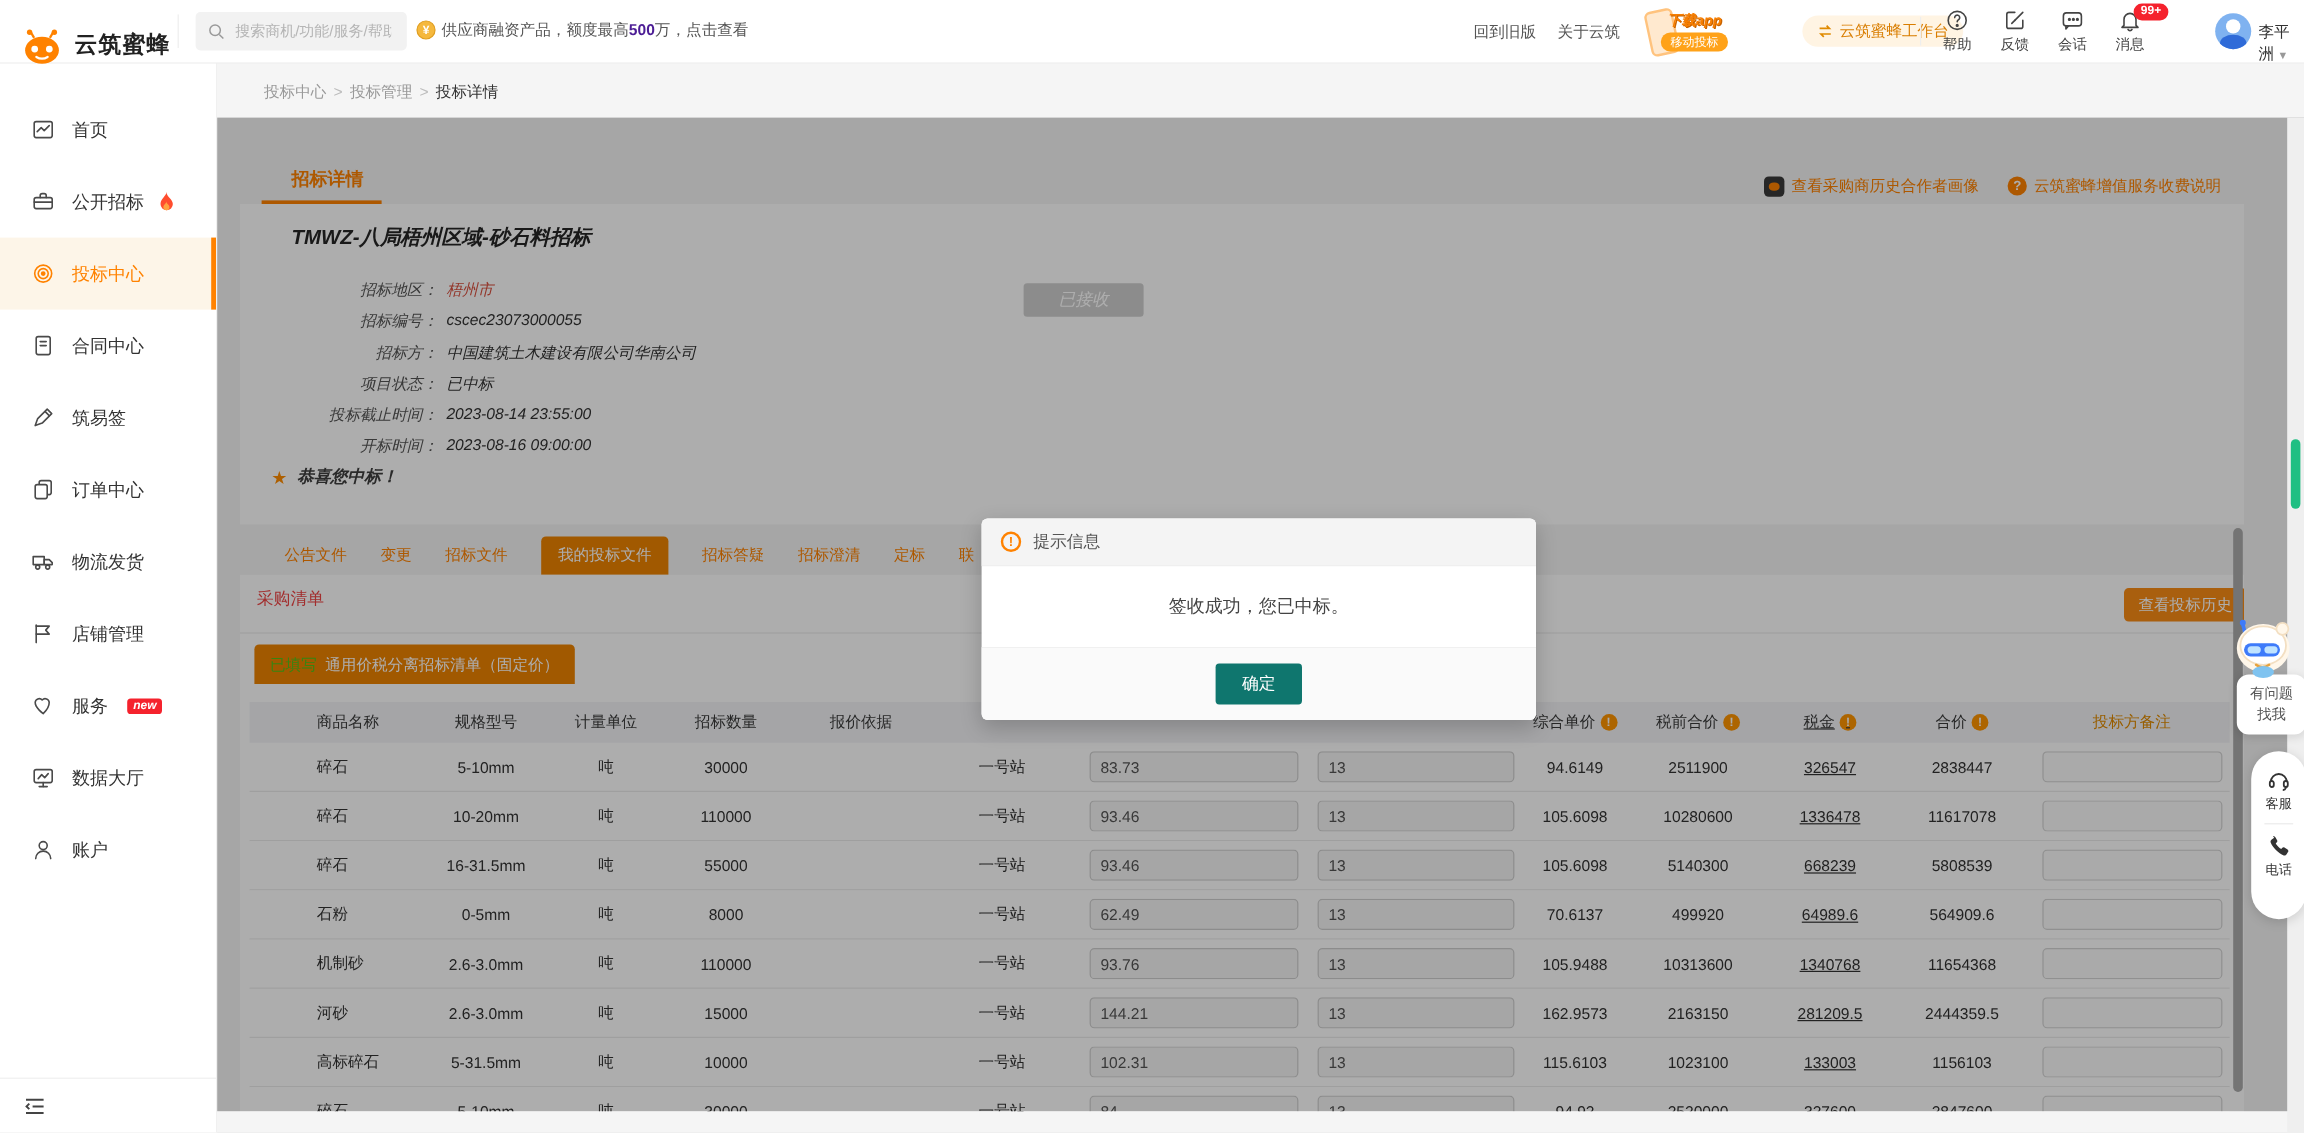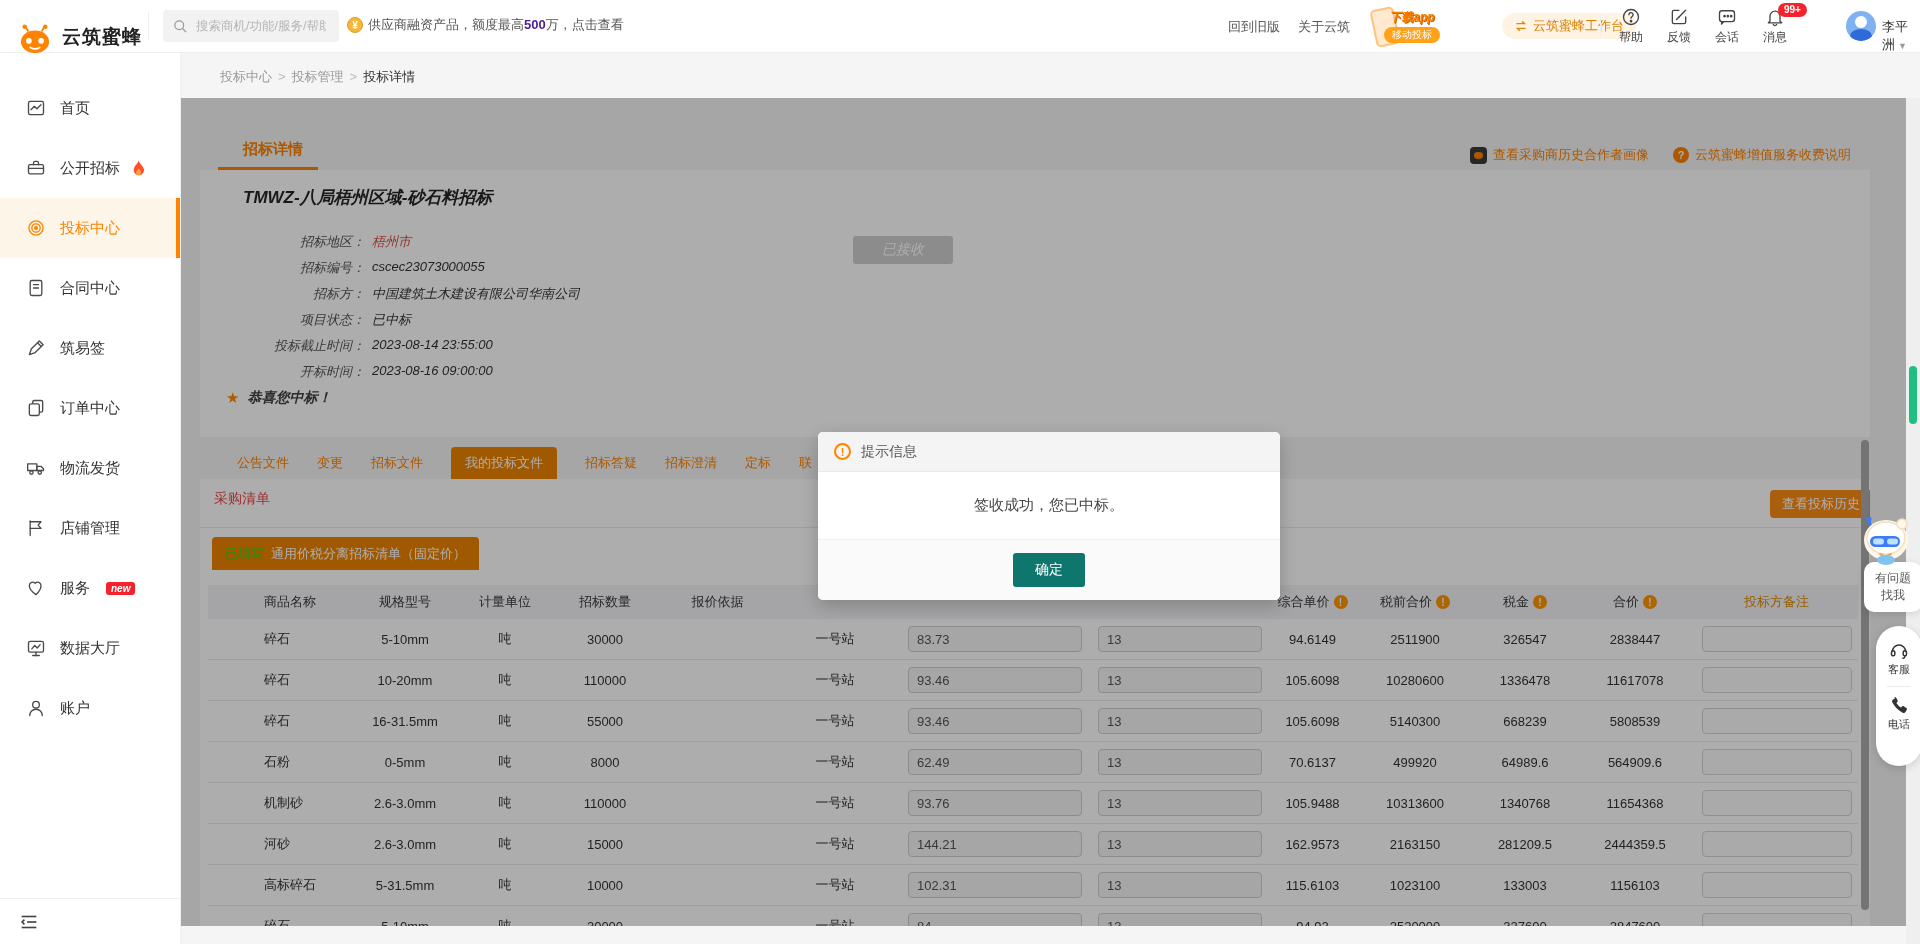--- a/index.html
+++ b/index.html
@@ -95,21 +95,21 @@
   #hist-btn{position:absolute;left:1570px;top:11px;width:102px;height:28px;background:#FA8C16;border-radius:4px;
             color:#fff;font-size:13px;display:flex;align-items:center;justify-content:center;cursor:pointer;}
 
   
   #tbl{position:absolute;left:8px;top:106px;width:1650px;}
   .t-head{display:flex;height:34px;background:#F3F4F7;align-items:center;font-size:13px;color:#3a3a3a;}
   .t-row{display:flex;height:40px;align-items:center;border-bottom:1px solid #EAEAEA;background:#fff;font-size:13px;}
   .tc{display:flex;align-items:center;justify-content:center;box-sizing:border-box;overflow:hidden;white-space:nowrap;}
   .c0{width:137px;justify-content:flex-start;padding-left:56px;}
   .c1{width:120px;}.c2{width:80px;}.c3{width:120px;}.c4{width:105px;}.c5{width:130px;}
-  .c6{width:190px;}.c7{width:180px;}.c8{width:85px;}.c9{width:120px;}.c10{width:100px;}.c11{width:120px;}.c12{width:163px;}
+  .c6{width:190px;}.c7{width:180px;}.c8{width:85px;}.c9{width:120px;}.c10{width:100px;text-decoration:underline;}.c11{width:120px;}.c12{width:163px;}
   .hd-orange{color:#E08A00;}
   .info-i{width:14px;height:14px;border-radius:50%;background:#FF9500;color:#fff;font-size:10px;font-weight:bold;
           display:inline-flex;align-items:center;justify-content:center;margin-left:4px;}
   .tin{height:26px;border:1px solid #CFCFCF;background:#F5F5F5;border-radius:4px;box-sizing:border-box;
        font-size:13px;color:#555;padding:0 8px;outline:none;font-family:inherit;}
   .tin.w1{width:174px;}.tin.w2{width:164px;}
   .tin.remark{width:150px;background:#FBFBFB;border-color:#D4D4D4;}
 
   
   #ovl{position:absolute;left:181px;top:98px;width:1739px;height:828px;background:rgba(0,0,0,0.32);z-index:60;}

